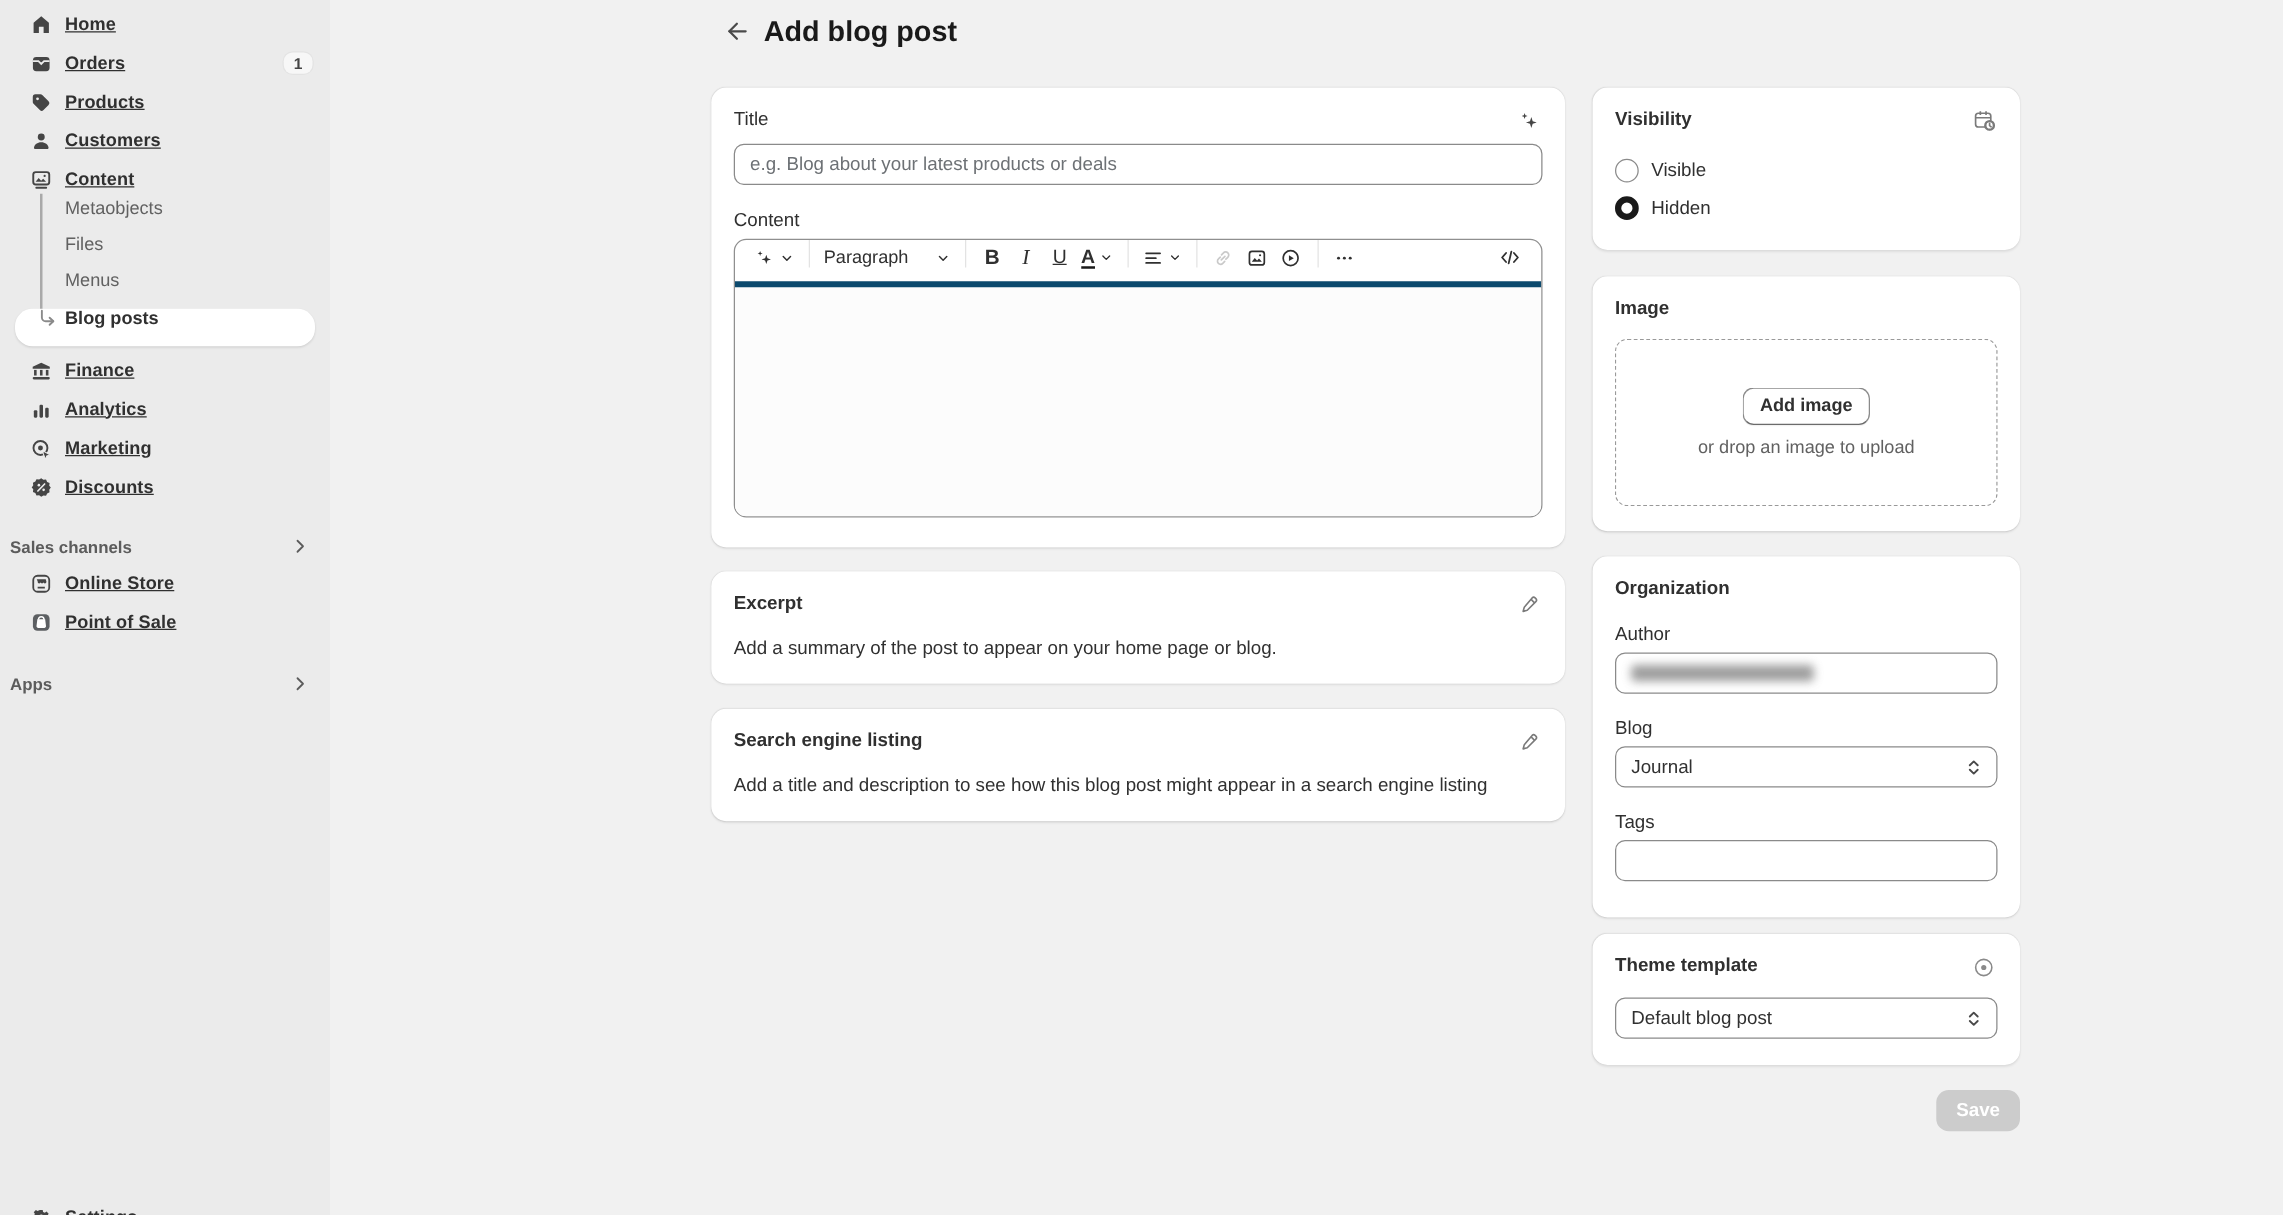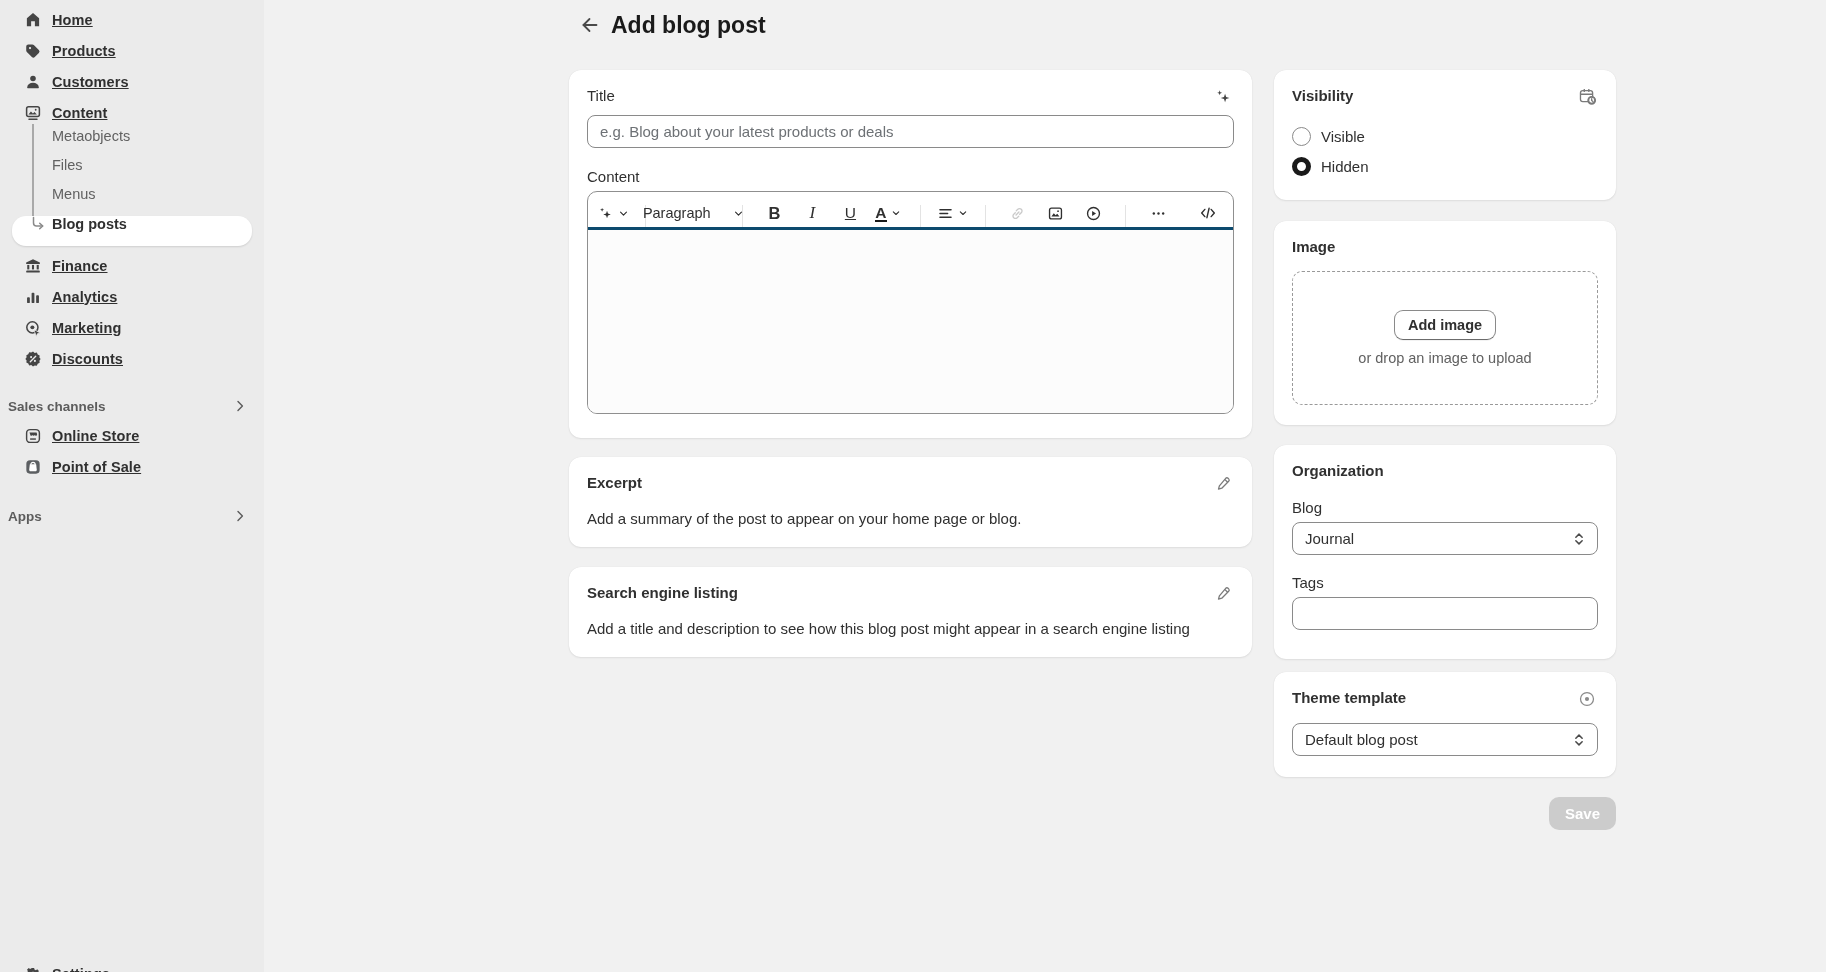--- a/index.html
+++ b/index.html
@@ -44,21 +44,21 @@
   .icon-btn { border:none; background:transparent; padding:0; cursor:pointer; width:22px; height:22px; display:flex; align-items:center; justify-content:center; }
 
   .text-input { width:100%; height:33px; border:1px solid #8a8a8a; border-radius:8px; padding:0 12px; font-size:15px; font-family:inherit; color:#303030; background:#fff; outline:none; }
   .text-input::placeholder { color:#6d7175; }
 
   
   .card-main { padding:17px 18px 24px 18px; }
   .title-row { display:flex; align-items:flex-start; justify-content:space-between; margin-bottom:6px; }
   .content-label { margin-top:20px; }
   .editor { border:1px solid #8f8f8f; border-radius:10px; overflow:hidden; background:#fff; }
-  .toolbar { display:flex; align-items:flex-end; height:38px; padding:0 12px; gap:12px; border-bottom:3px solid #0c4a6e; }
+  .toolbar { display:flex; align-items:flex-start; height:38px; padding:0 12px; gap:1px; border-bottom:5px solid #0c4a6e; }
   .tbtn { display:flex; align-items:center; justify-content:center; min-width:26px; height:28px; border:none; background:transparent; border-radius:6px; cursor:pointer; gap:3px; padding:0 3px; color:#303030; }
   .tbtn svg { display:block; }
   .tb-divider { width:1px; height:22px; background:#e3e3e3; margin:0 7px; }
   .tb-spacer { flex:1; }
   .paragraph-lbl { font-size:14.5px; color:#303030; margin-right:18px; }
   .glyph-b { font-size:16.5px; font-weight:bold; }
   .glyph-i { font-family:"Liberation Serif","DejaVu Serif",serif; font-style:italic; font-size:17px; }
   .glyph-u { font-size:15.5px; text-decoration:underline; }
   .glyph-a { font-size:15.5px; font-weight:bold; border-bottom:2.5px solid #1a1a1a; line-height:15px; }
   .tbtn.disabled { opacity:.45; }
@@ -107,20 +107,30 @@
 
       <div class="nav-item">
         <span class="ic">
           <svg viewBox="0 0 20 20" width="18" height="18" fill="#454545">
               <path d="M10 2.2 3.2 8.1V17h4.7v-5.5h4.2V17h4.7V8.1Z"></path>
             </svg>
         </span>
         <span class="lbl">Home</span>
       </div>
 
+      <div class="nav-item">
+        <span class="ic">
+          <svg viewBox="0 0 20 20" width="18" height="18">
+              <rect x="2.6" y="4" width="14.8" height="12.6" rx="3" fill="#454545"></rect>
+              <path d="M2.6 7.6h4.9l2.5 2.5 2.5-2.5h4.9" stroke="#ebebeb" stroke-width="1.6" fill="none"></path>
+            </svg>
+        </span>
+        <span class="lbl">Orders</span>
+        <span class="badge">1</span>
+      </div>
 
       <div class="nav-item">
         <span class="ic">
           <svg viewBox="0 0 20 20" width="18" height="18">
               <path d="M9.3 2.7c.6 0 1.2.25 1.6.68l5.6 5.6a2.3 2.3 0 0 1 0 3.25l-4.5 4.5a2.3 2.3 0 0 1-3.25 0l-5.6-5.6a2.3 2.3 0 0 1-.68-1.63V5a2.3 2.3 0 0 1 2.3-2.3Z" fill="#454545"></path>
               <circle cx="6.7" cy="6.7" r="1.25" fill="#ebebeb"></circle>
             </svg>
         </span>
         <span class="lbl">Products</span>
       </div>
@@ -491,20 +501,26 @@
       <span class="card-heading">Image</span>
       <div class="dropzone">
         <button class="btn-secondary">Add image</button>
         <span class="drop-hint">or drop an image to upload</span>
       </div>
     </section>
 
     <section class="card card-org">
       <span class="card-heading">Organization</span>
 
+      <div class="org-field">
+        <div class="field-label">Author</div>
+        <div class="fake-input">
+          <span class="blur-bar"></span>
+        </div>
+      </div>
 
       <div class="org-field">
         <div class="field-label">Blog</div>
         <div class="select">
           <span>Journal</span>
           <span class="updown">
             <svg viewBox="0 0 20 20" width="18" height="18" fill="none" stroke="#4a4a4a" stroke-width="1.7" stroke-linecap="round" stroke-linejoin="round">
                 <path d="M6.5 8 10 4.6 13.5 8"></path>
                 <path d="M6.5 12 10 15.4 13.5 12"></path>
               </svg>

